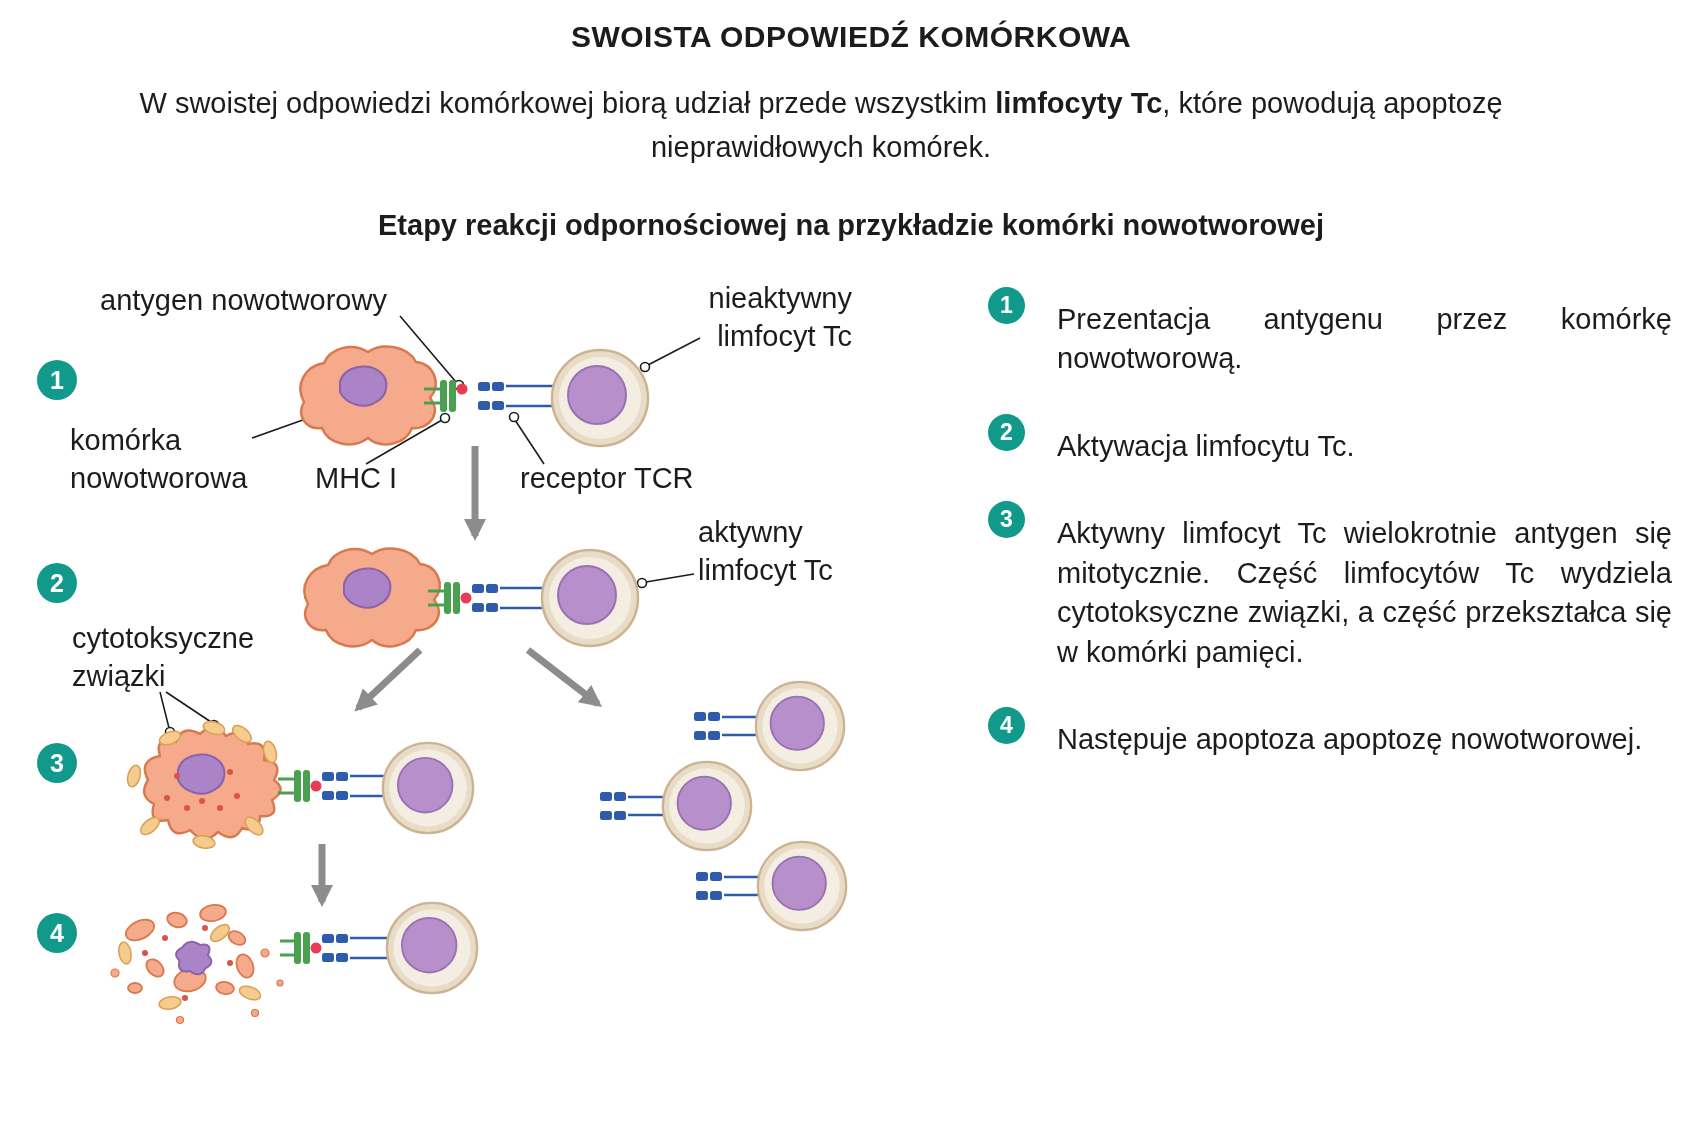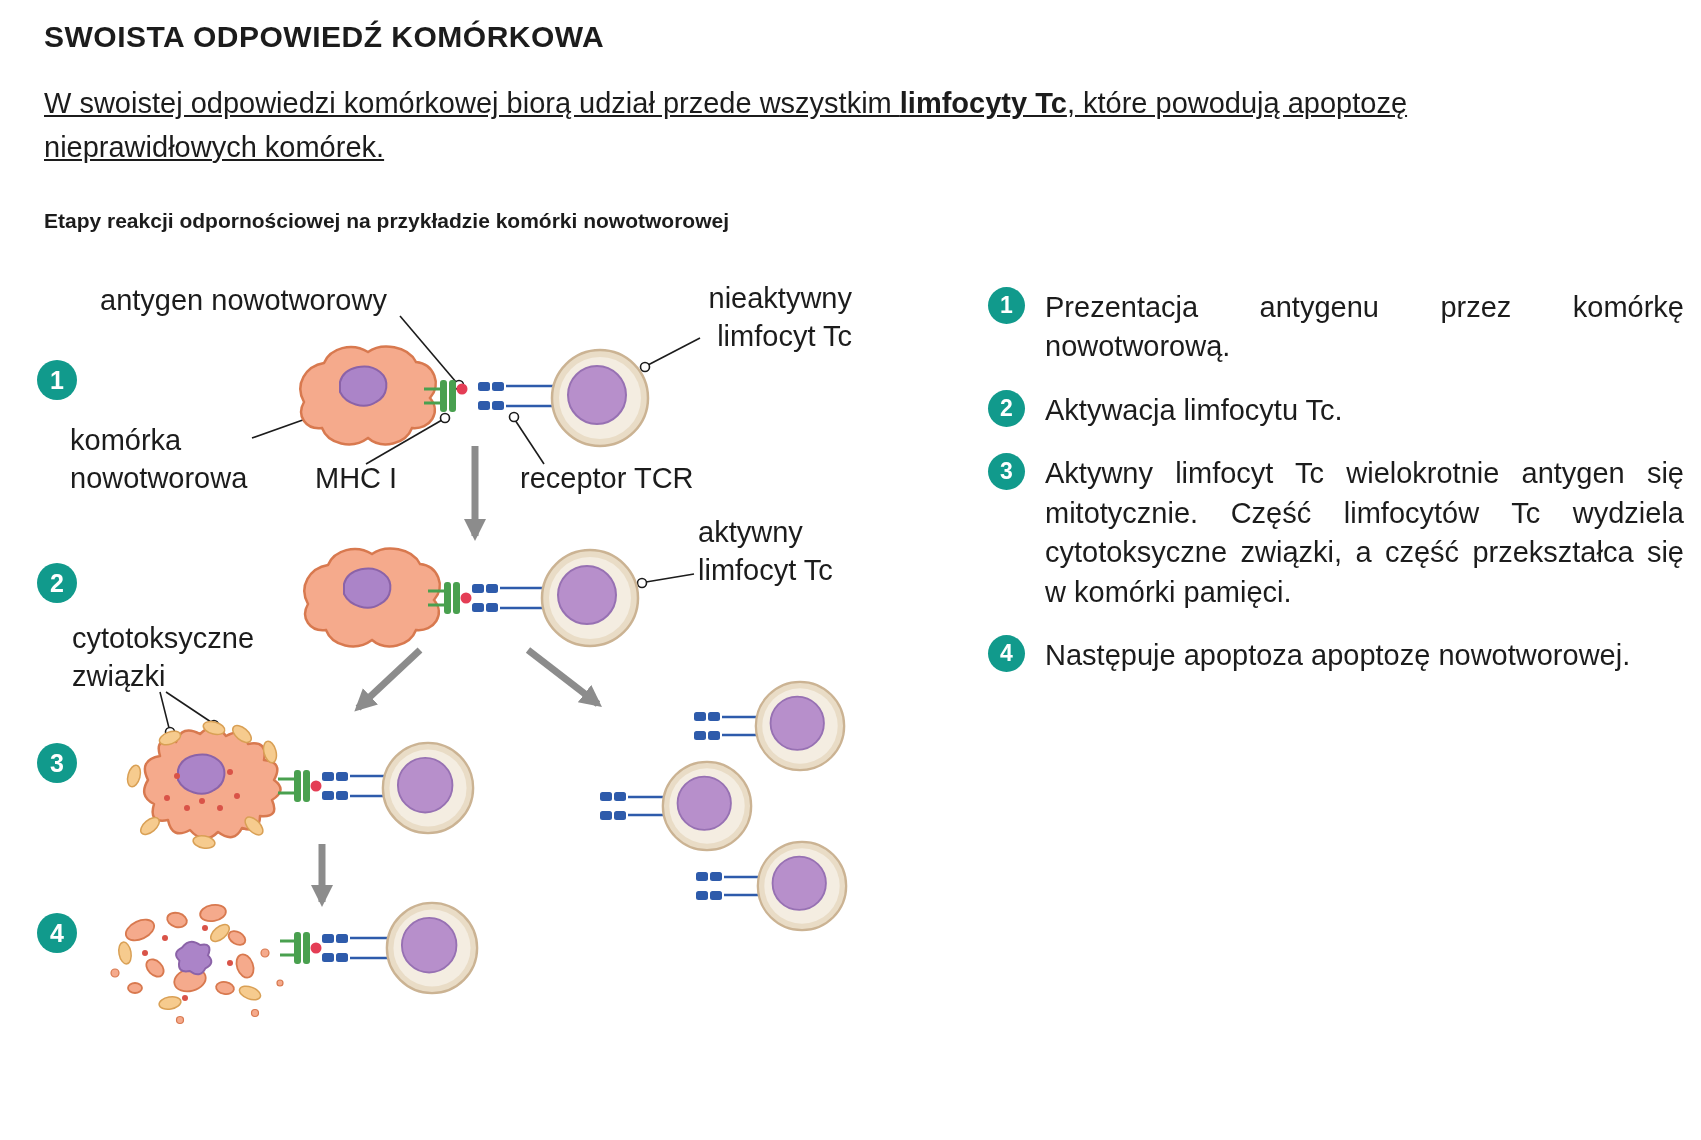--- a/index.html
+++ b/index.html
@@ -2,38 +2,38 @@
 <html lang="pl" style="--accent-teal: #119a8c; --tumor-fill: #f5aa8c; --tumor-stroke: #d8794f; --tumor-nucleus: #ab84c8; --tumor-nucleus-stroke: #8b63a8; --lymph-ring: #e9dcc6; --lymph-ring-stroke: #cbb393; --lymph-inner: #f4ede1; --lymph-nucleus: #b78fcb; --lymph-nucleus-stroke: #9771b3; --mhc-green: #49a04f; --tcr-blue: #2e5bab; --antigen-red: #e43d55; --vesicle-fill: #f6cb8e; --vesicle-stroke: #d9a055; --speckle-red: #d95348; --arrow-gray: #8c8c8c;"><head>
 <meta charset="utf-8">
 <style>
   html,body{margin:0;padding:0;}
   body{
     width:1701px;height:1140px;background:#ffffff;
     font-family:"Liberation Sans", sans-serif;color:#1c1c1c;
     position:relative;overflow:hidden;
   }
   .page{position:absolute;inset:0;}
-  header{position:absolute;left:44px;top:20px;width:1630px;}
+  header{position:absolute;left:36px;top:20px;width:1630px;text-align:center;}
   h1{font-size:30px;font-weight:800;letter-spacing:.5px;margin:0 0 28px 0;}
-  .intro{font-size:29px;line-height:1.5;margin:0 0 40px 0;width:1570px;text-decoration:underline;}
+  .intro{font-size:29px;line-height:1.5;margin:0 0 40px 0;width:1570px;}
   .intro b{font-weight:700;}
-  h2{font-size:21px;font-weight:700;margin:0;}
+  h2{font-size:29px;font-weight:700;margin:0;}
 
   .diagram{position:absolute;left:0;top:258px;width:960px;height:882px;}
   svg text{font-family:inherit;}
 
   .steps{position:absolute;left:988px;top:284px;width:700px;}
   .step{display:flex;align-items:flex-start;margin-bottom:16px;}
   .badge{
     width:37px;height:37px;border-radius:50%;
     background:var(--accent-teal,#119a8c);color:#fff;
     font-weight:700;font-size:23px;display:flex;align-items:center;justify-content:center;
     flex:0 0 37px;margin-right:16px;margin-top:3px;
   }
-  .step-text{margin:4px;font-size:29px;line-height:1.36;text-align:justify;flex:1;}
+  .step-text{margin:16px;font-size:29px;line-height:1.36;text-align:justify;flex:1;}
 
   
   .tumor{fill:var(--tumor-fill,#f5aa8c);stroke:var(--tumor-stroke,#d8794f);stroke-width:2.5;}
   .ragged{fill:var(--tumor-fill,#f5aa8c);stroke:var(--tumor-stroke,#d8794f);stroke-width:2.5;stroke-linejoin:round;}
   .frag{fill:var(--tumor-fill,#f5aa8c);stroke:var(--tumor-stroke,#d8794f);stroke-width:1.8;}
   .fragdot{fill:var(--tumor-fill,#f5aa8c);stroke:var(--tumor-stroke,#d8794f);stroke-width:1.2;}
   .tnuc{fill:var(--tumor-nucleus,#ab84c8);stroke:var(--tumor-nucleus-stroke,#8b63a8);stroke-width:2;}
   .pfrag{fill:var(--tumor-nucleus,#ab84c8);stroke:var(--tumor-nucleus-stroke,#8b63a8);stroke-width:1.5;}
   .lymph-outer{fill:var(--lymph-ring,#e9dcc6);stroke:var(--lymph-ring-stroke,#cbb393);stroke-width:2.5;}
   .lymph-inner{fill:var(--lymph-inner,#f4ede1);}

